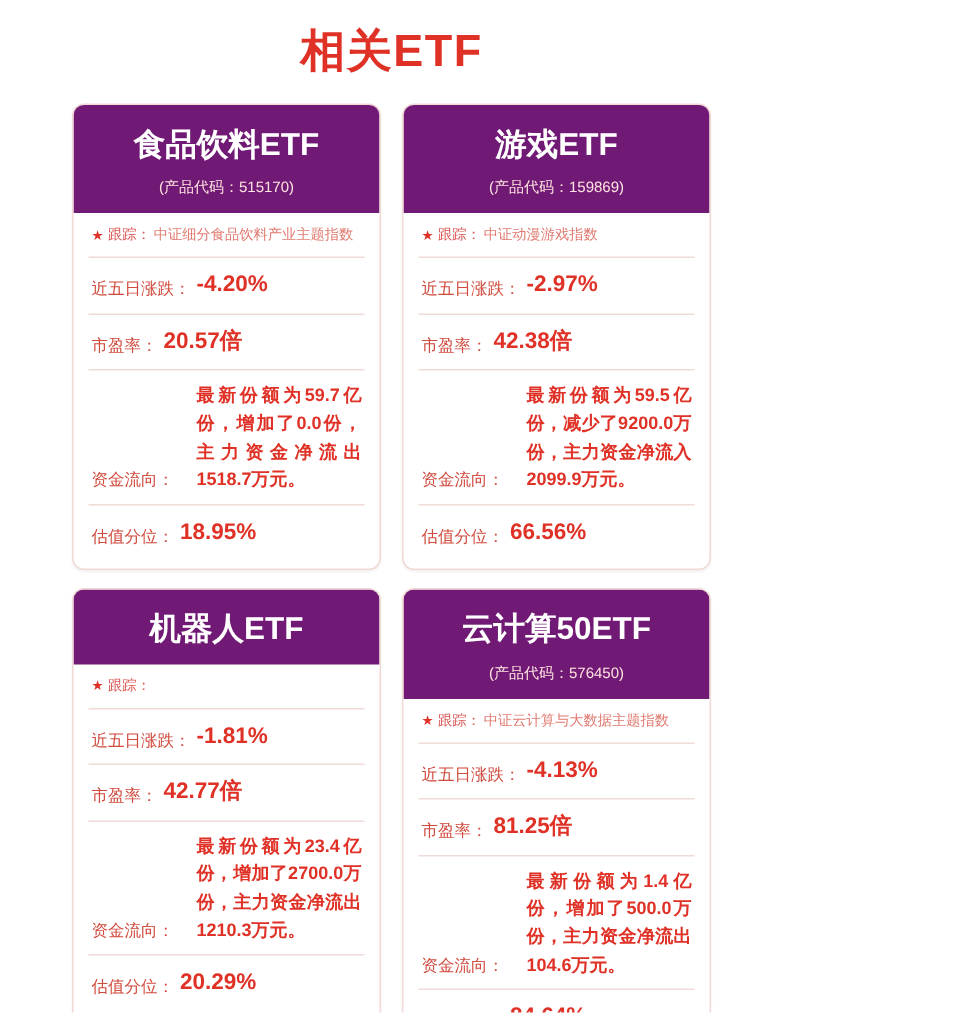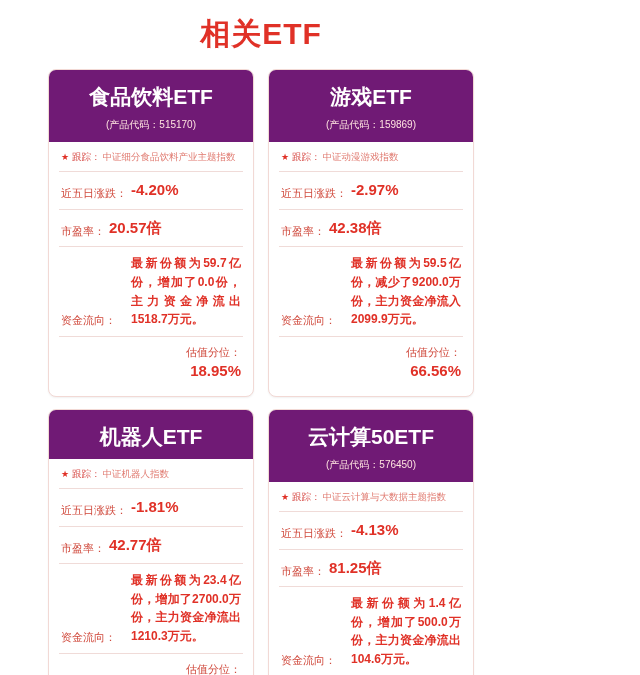--- a/index.html
+++ b/index.html
@@ -61,21 +61,21 @@
   }
   .row {
     border-bottom: 1px solid #f0dbd8;
     padding: 7px 2px;
     font-size: 11px;
     line-height: 1.5;
     color: #c0392b;
     display: flex;
     align-items: flex-end;
   }
-  .row:last-child { border-bottom: none; flex-direction: column; }
+  .row:last-child { border-bottom: none; }
   .row-track {
     color: #d9534f;
     font-size: 9.5px;
     padding: 8px 2px 7px 2px;
     align-items: center;
   }
   .star {
     color: #e03127;
     font-size: 9px;
     margin-right: 3px;
@@ -187,21 +187,20 @@
     </div>
 
     <div class="card">
       <div class="card-head">
         <div class="card-title">机器人ETF</div>
       </div>
       <div class="card-body">
         <div class="row row-track">
           <span class="star">★</span>
           <span class="label-track">跟踪：</span>
-          <span class="value-track">中证机器人指数</span>
         </div>
         <div class="row">
           <span class="label">近五日涨跌：</span>
           <span class="value">-1.81%</span>
         </div>
         <div class="row">
           <span class="label">市盈率：</span>
           <span class="value">42.77倍</span>
         </div>
         <div class="row">

